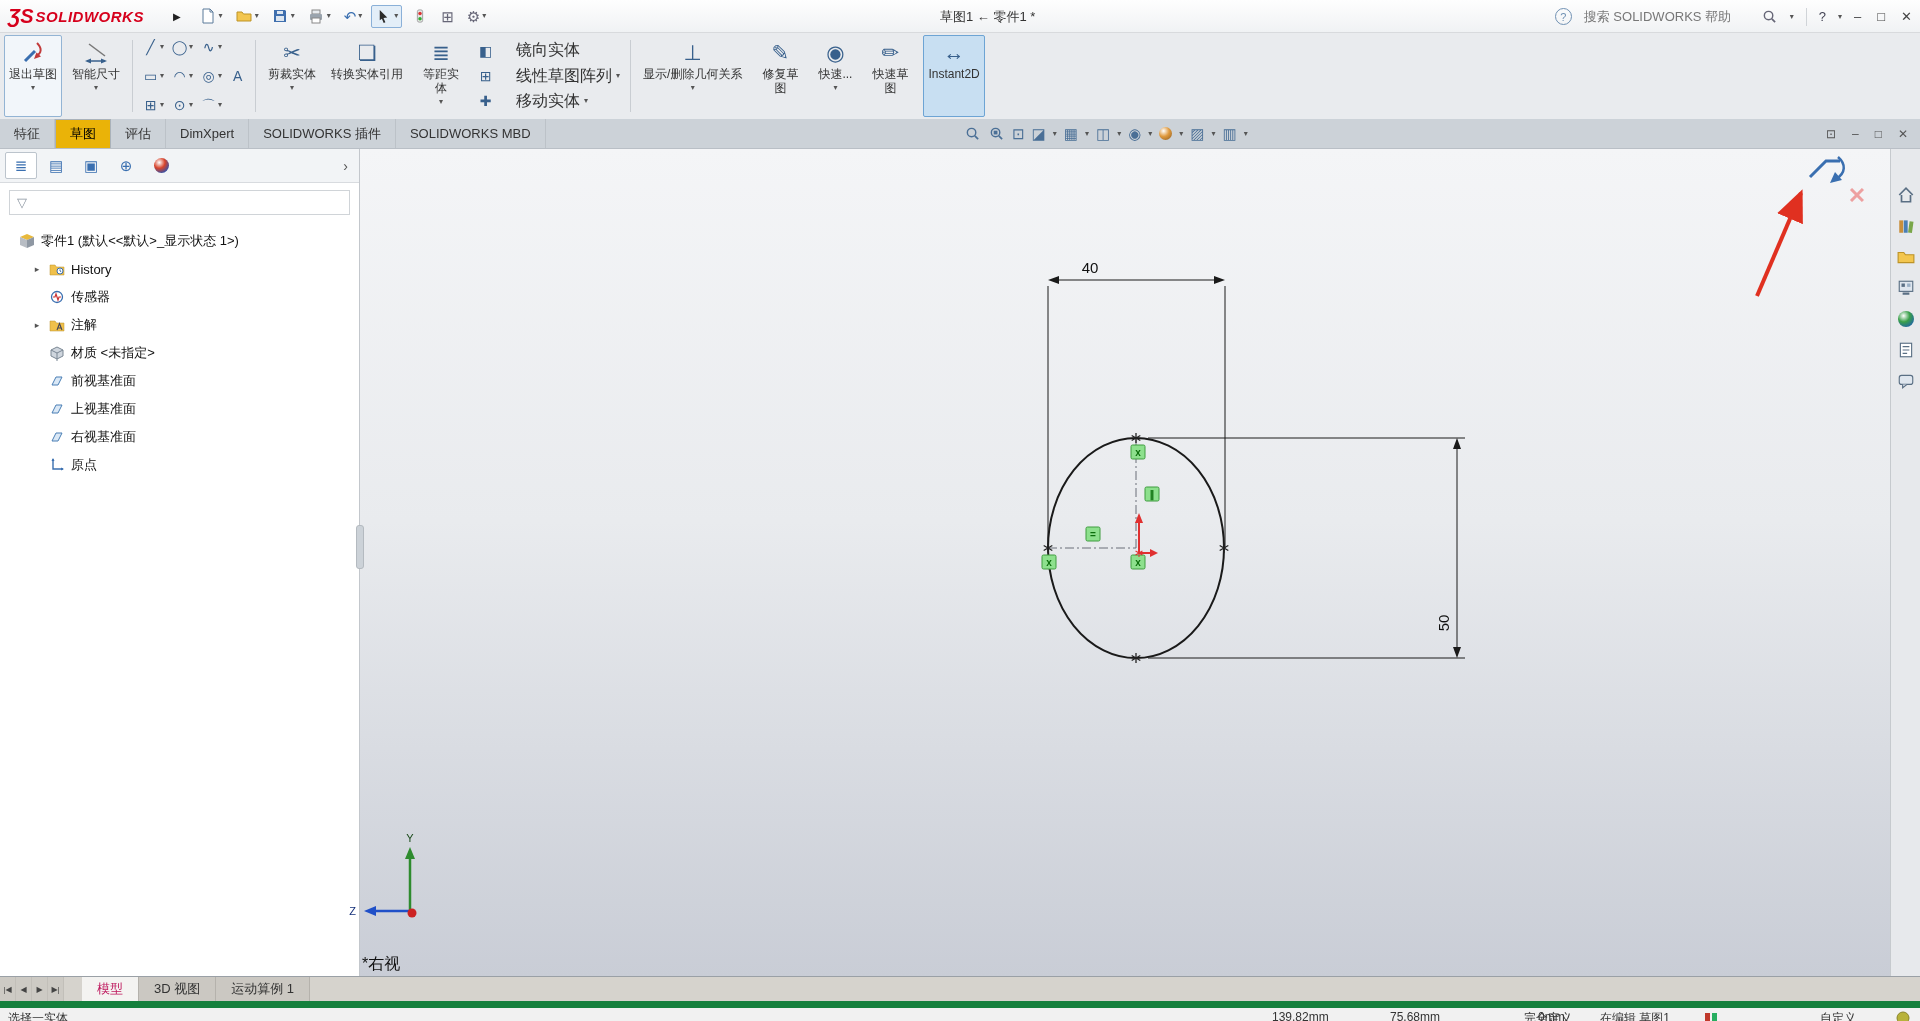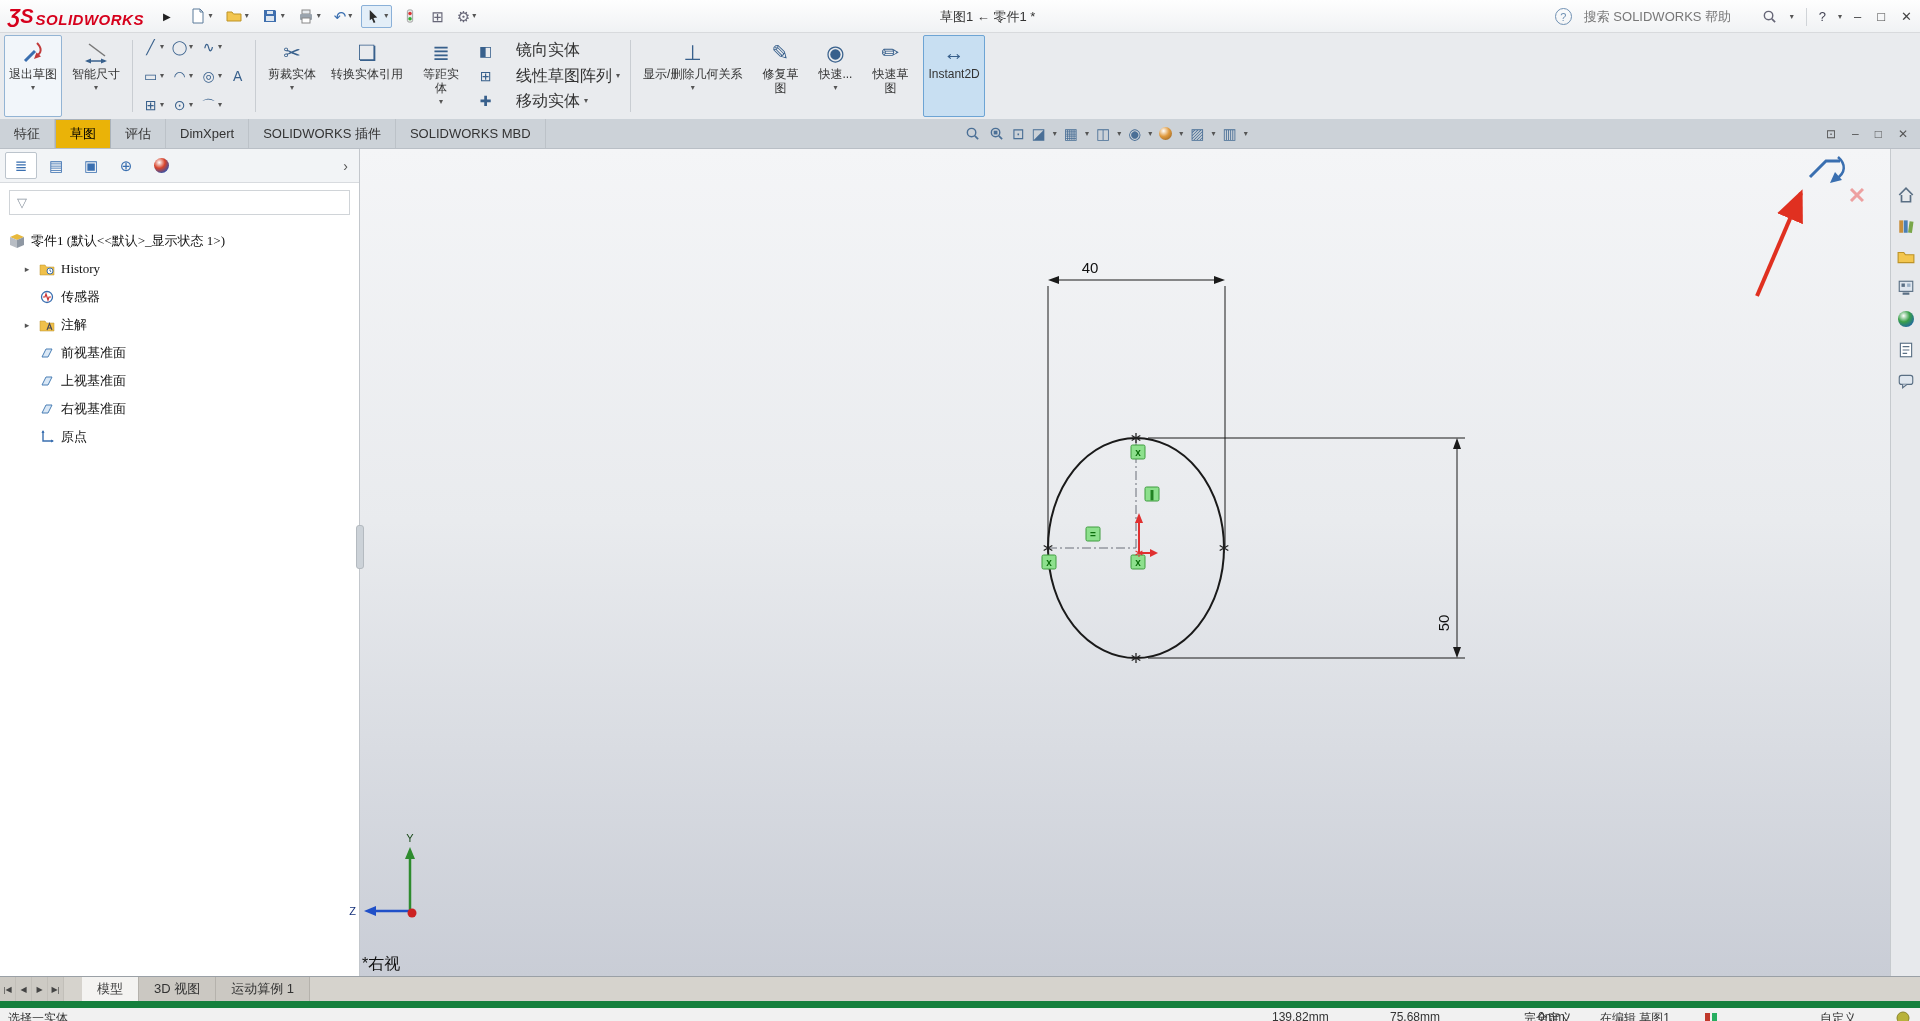--- a/index.html
+++ b/index.html
@@ -4,21 +4,21 @@
 <style>
   * { box-sizing: border-box; margin: 0; padding: 0; }
   html,body { width:1920px; height:1021px; }
   body { font-family:"Liberation Sans",sans-serif; font-size:12px; color:#222; background:#fff; overflow:hidden; }
   .app { position:relative; width:1920px; height:1021px; overflow:hidden; background:#fff; }
 
   
   .titlebar { position:absolute; top:0; left:0; width:100%; height:33px;
     background:linear-gradient(#fefefe,#f0f2f4); border-bottom:1px solid #d8dadd;
     display:flex; align-items:center; padding:0 8px; gap:5px; }
-  .logo { display:flex; align-items:flex-end; gap:2px; margin-right:10px; }
+  .logo { display:flex; align-items:center; gap:2px; margin-right:20px; }
   .logo-ds { color:#d6001c; font-weight:bold; font-style:italic; font-size:20px; }
   .logo-text { color:#d6001c; font-weight:bold; font-style:italic; font-size:15px; letter-spacing:.5px; }
   .menu-expand { font-size:10px; color:#222; margin:0 10px 0 4px; }
   .qtoolbar { display:flex; align-items:center; gap:5px; }
   .qbtn { display:flex; align-items:center; gap:2px; padding:2px 3px; border:1px solid transparent; border-radius:2px; }
   .qbtn.pressed { border-color:#8ab0d8; background:#e3eef8; }
   .caret { font-size:8px; color:#555; line-height:1; }
   .gi { font-size:15px; color:#3a6fb0; line-height:1; }
   .doc-title { position:absolute; left:940px; top:0; height:33px; display:flex; align-items:center; font-size:13px; color:#333; }
   .tb-right { position:absolute; right:8px; top:0; height:33px; display:flex; align-items:center; gap:12px; }
@@ -70,21 +70,21 @@
   .fmpanel { position:absolute; left:0; top:0; width:360px; height:100%; background:#fff; border-right:1px solid #c3c7cc; }
   .ptabs { height:34px; background:#f2f4f6; border-bottom:1px solid #d8dbdf; display:flex; align-items:center; padding:0 5px; gap:3px; }
   .ptab { width:32px; height:27px; display:flex; align-items:center; justify-content:center;
     font-size:15px; color:#3a6fb0; border:1px solid transparent; border-radius:2px; }
   .ptab.active { background:#fff; border-color:#bcc4cc; }
   .pball { width:15px; height:15px; border-radius:50%;
     background:radial-gradient(circle at 35% 30%, #fff, #d8432a 40%, #2a52b0 80%); }
   .ptab-chevron { margin-left:auto; color:#555; font-size:14px; padding-right:6px; }
   .filterrow { margin:7px 9px 4px; height:25px; border:1px solid #d0d4d8; display:flex; align-items:center;
     padding:0 7px; color:#8a94a0; font-size:13px; }
-  .tree { padding:8px 0 0 2px;font-family:Liberation Serif, serif; }
+  .tree { padding:8px 0 0 12px; }
   .trow { display:flex; align-items:center; height:28px; gap:6px; font-size:13px; color:#111; padding-left:6px; }
   .trow.child { padding-left:20px; }
   .texp { width:10px; font-size:9px; color:#555; text-align:center; }
   .ticon { width:17px; height:17px; display:flex; align-items:center; justify-content:center; }
 
   
   .taskpane { position:absolute; right:0; top:0; width:30px; height:100%; background:#e7e9ec;
     border-left:1px solid #c6cace; display:flex; flex-direction:column; align-items:center;
     padding-top:36px; gap:11px; }
   .tpicon { width:20px; height:20px; display:flex; align-items:center; justify-content:center; }
@@ -93,21 +93,21 @@
 
   .sketchsvg { position:absolute; top:0; left:0; width:1920px; height:827px; pointer-events:none; }
 
   
   .bottomtabs { position:absolute; top:976px; left:0; width:100%; height:25px; background:#d6d3cd;
     border-top:1px solid #9aa0a6; display:flex; align-items:stretch; }
   .bnav { width:16px; display:flex; align-items:center; justify-content:center; font-size:8px; color:#444;
     border-right:1px solid #c2bfb9; background:#cdcac4; }
   .btab { padding:0 15px; display:flex; align-items:center; font-size:13px; color:#333;
     border-right:1px solid #b5b2ac; background:#cbc8c2; }
-  .btab.active { background:#f4f3f1; color:#404040; }
+  .btab.active { background:#f4f3f1; color:#be185d; }
 
   
   .statusbar { position:absolute; top:1001px; left:0; width:100%; height:20px; background:#f1f1f1;
     border-top:7px solid #15803d; font-size:12px; color:#333; }
   .statusbar span { position:absolute; top:2px; }
 </style>
 </head>
 <body>
 
 <div class="app">
@@ -441,20 +441,30 @@
         </div>
         <div class="trow child">
           <span class="texp">▸</span>
           <span class="ticon">
             <svg width="16" height="16" viewBox="0 0 16 16">
                 <path d="M1,4 h5 l1.5,2 H15 v8 H1 z" fill="#f0c04a" stroke="#b8912d" stroke-width="0.5"></path>
                 <path d="M8,13 L10.5,6.5 L13,13 M8.9,11 h3.2" stroke="#445" fill="none" stroke-width="1.1"></path>
               </svg>
           </span>
           <span>注解</span>
+        </div>
+        <div class="trow child">
+          <span class="texp"></span>
+          <span class="ticon">
+            <svg width="16" height="16" viewBox="0 0 16 16">
+                <path d="M2,5 l6,-3 6,3 v6 l-6,3 -6,-3 z" fill="#cfd6de" stroke="#7a8794"></path>
+                <path d="M2,5 l6,3 6,-3 M8,8 v8" stroke="#7a8794" fill="none"></path>
+              </svg>
+          </span>
+          <span>材质 &lt;未指定&gt;</span>
         </div>
         <div class="trow child">
           <span class="texp"></span>
           <span class="ticon">
             <svg width="16" height="16" viewBox="0 0 16 16">
                 <polygon points="3,12 7,4 13,4 9,12" fill="rgba(150,190,230,0.35)" stroke="#4a7fb5"></polygon>
               </svg>
           </span>
           <span>前视基准面</span>
         </div>

